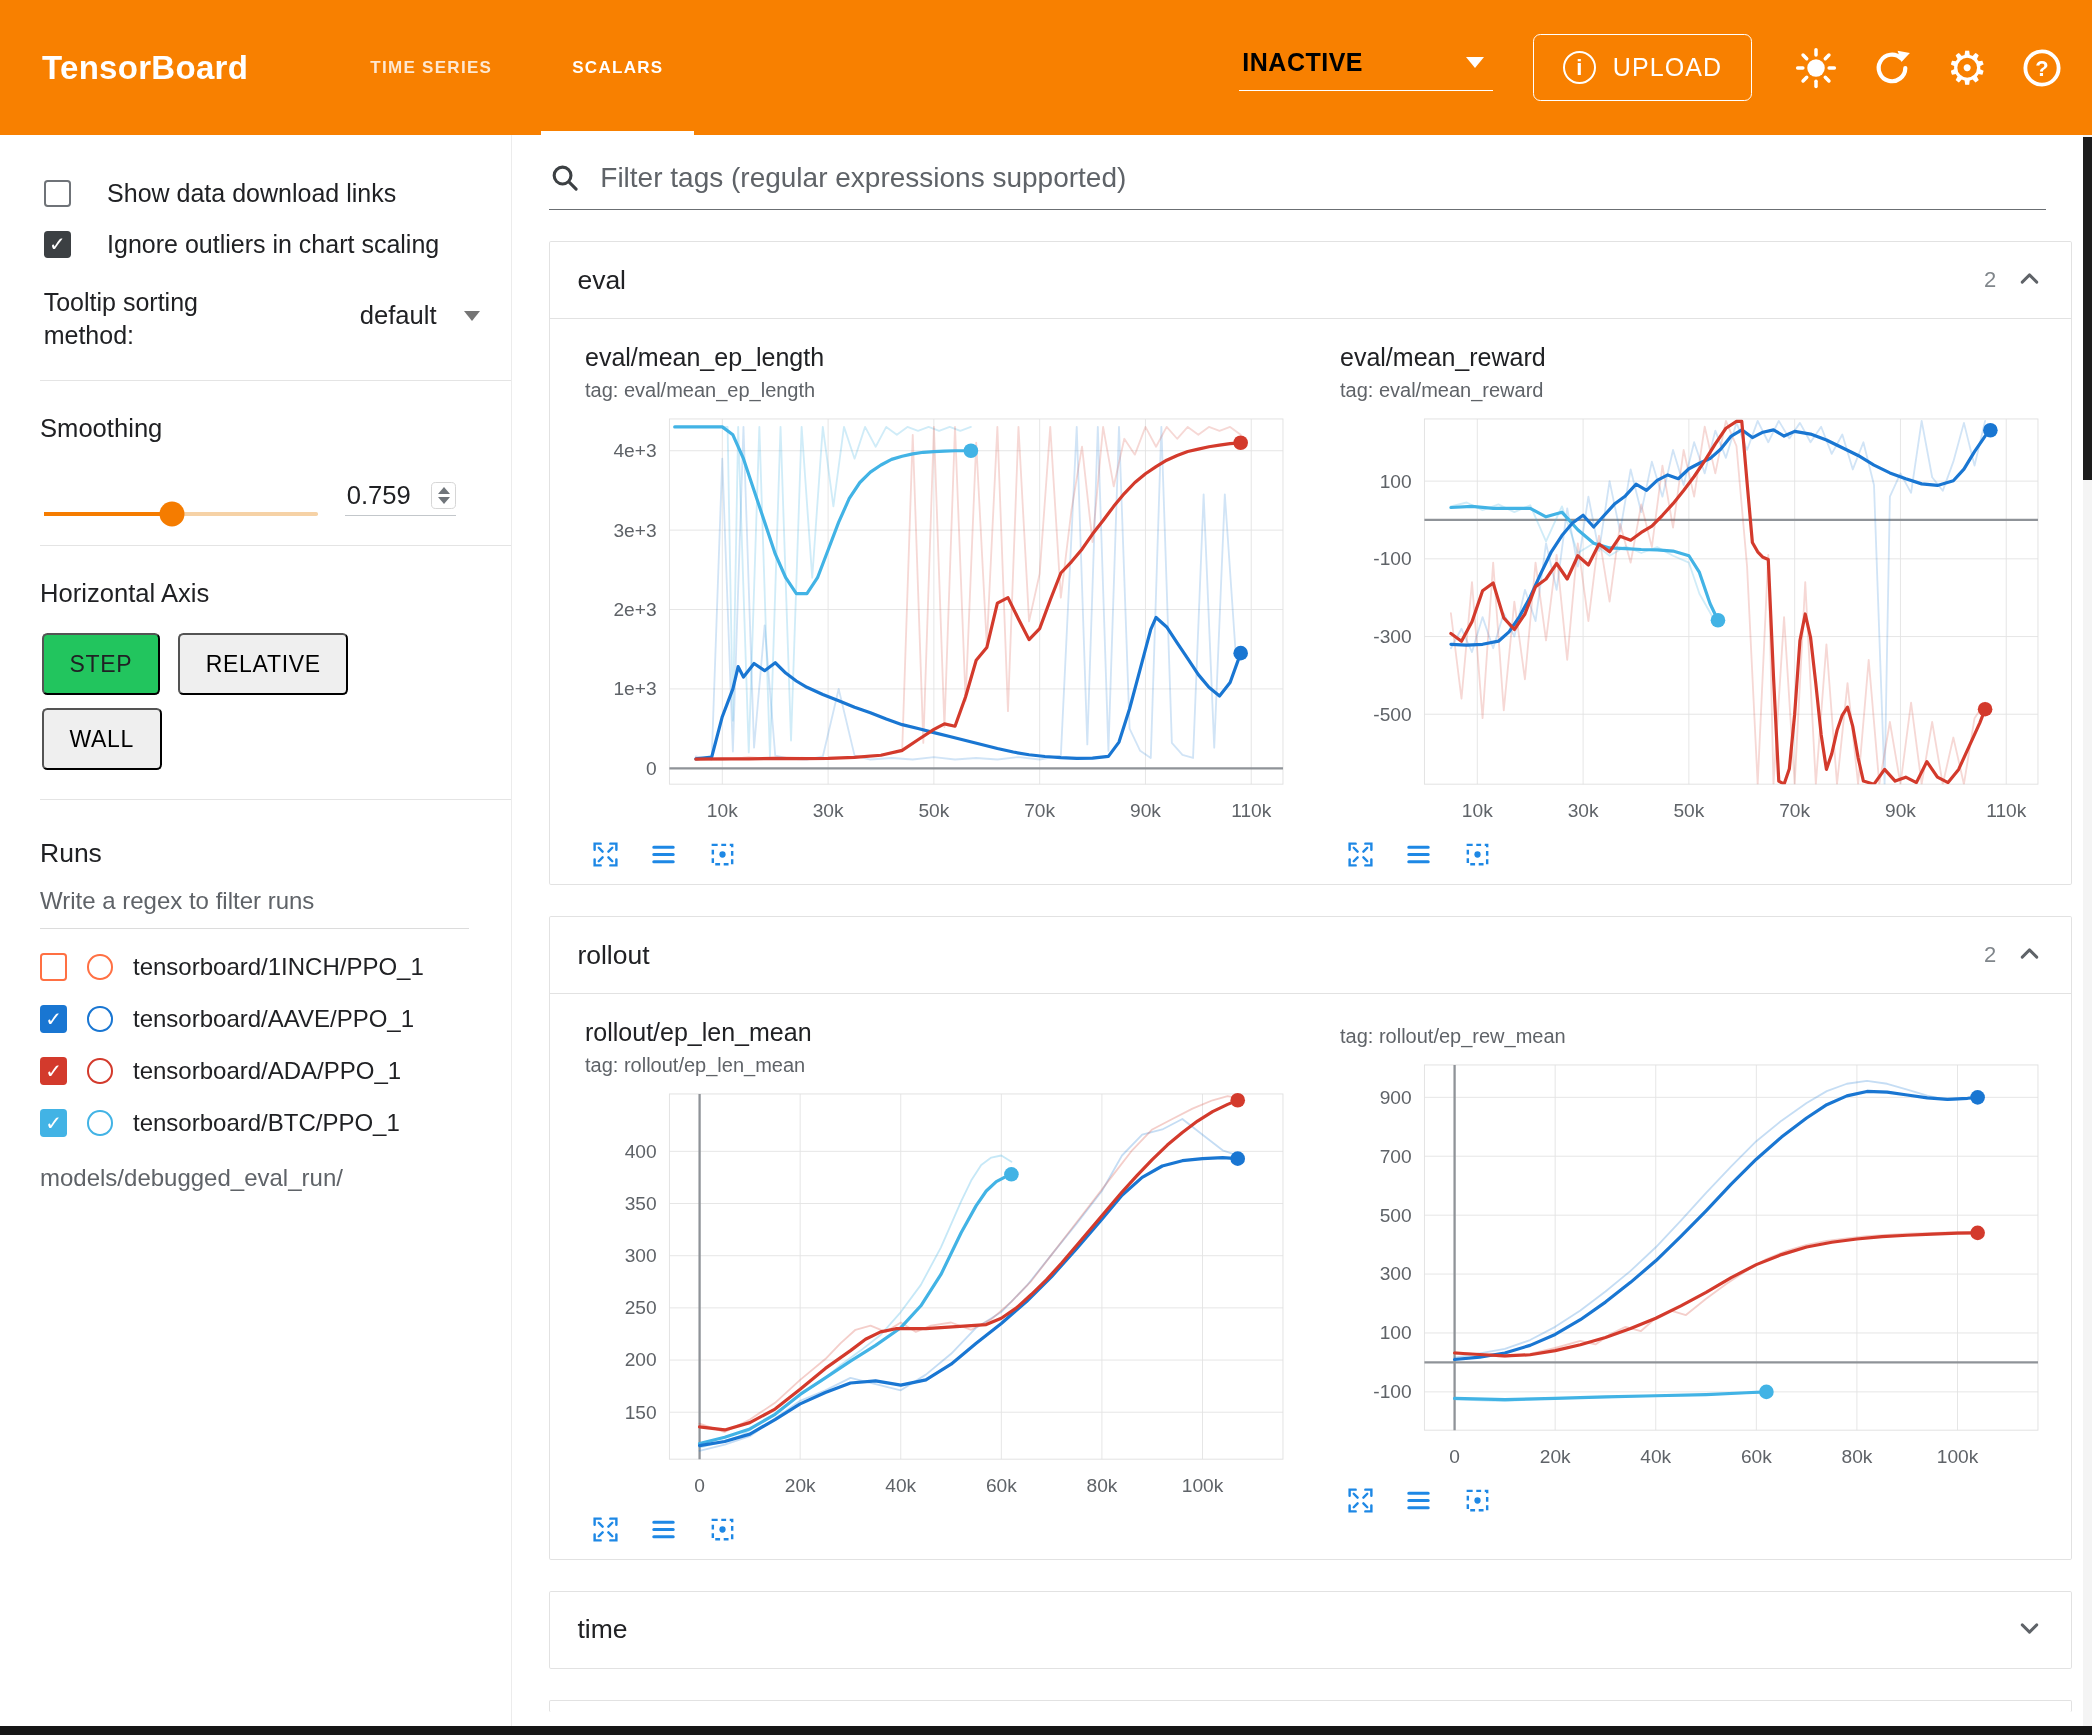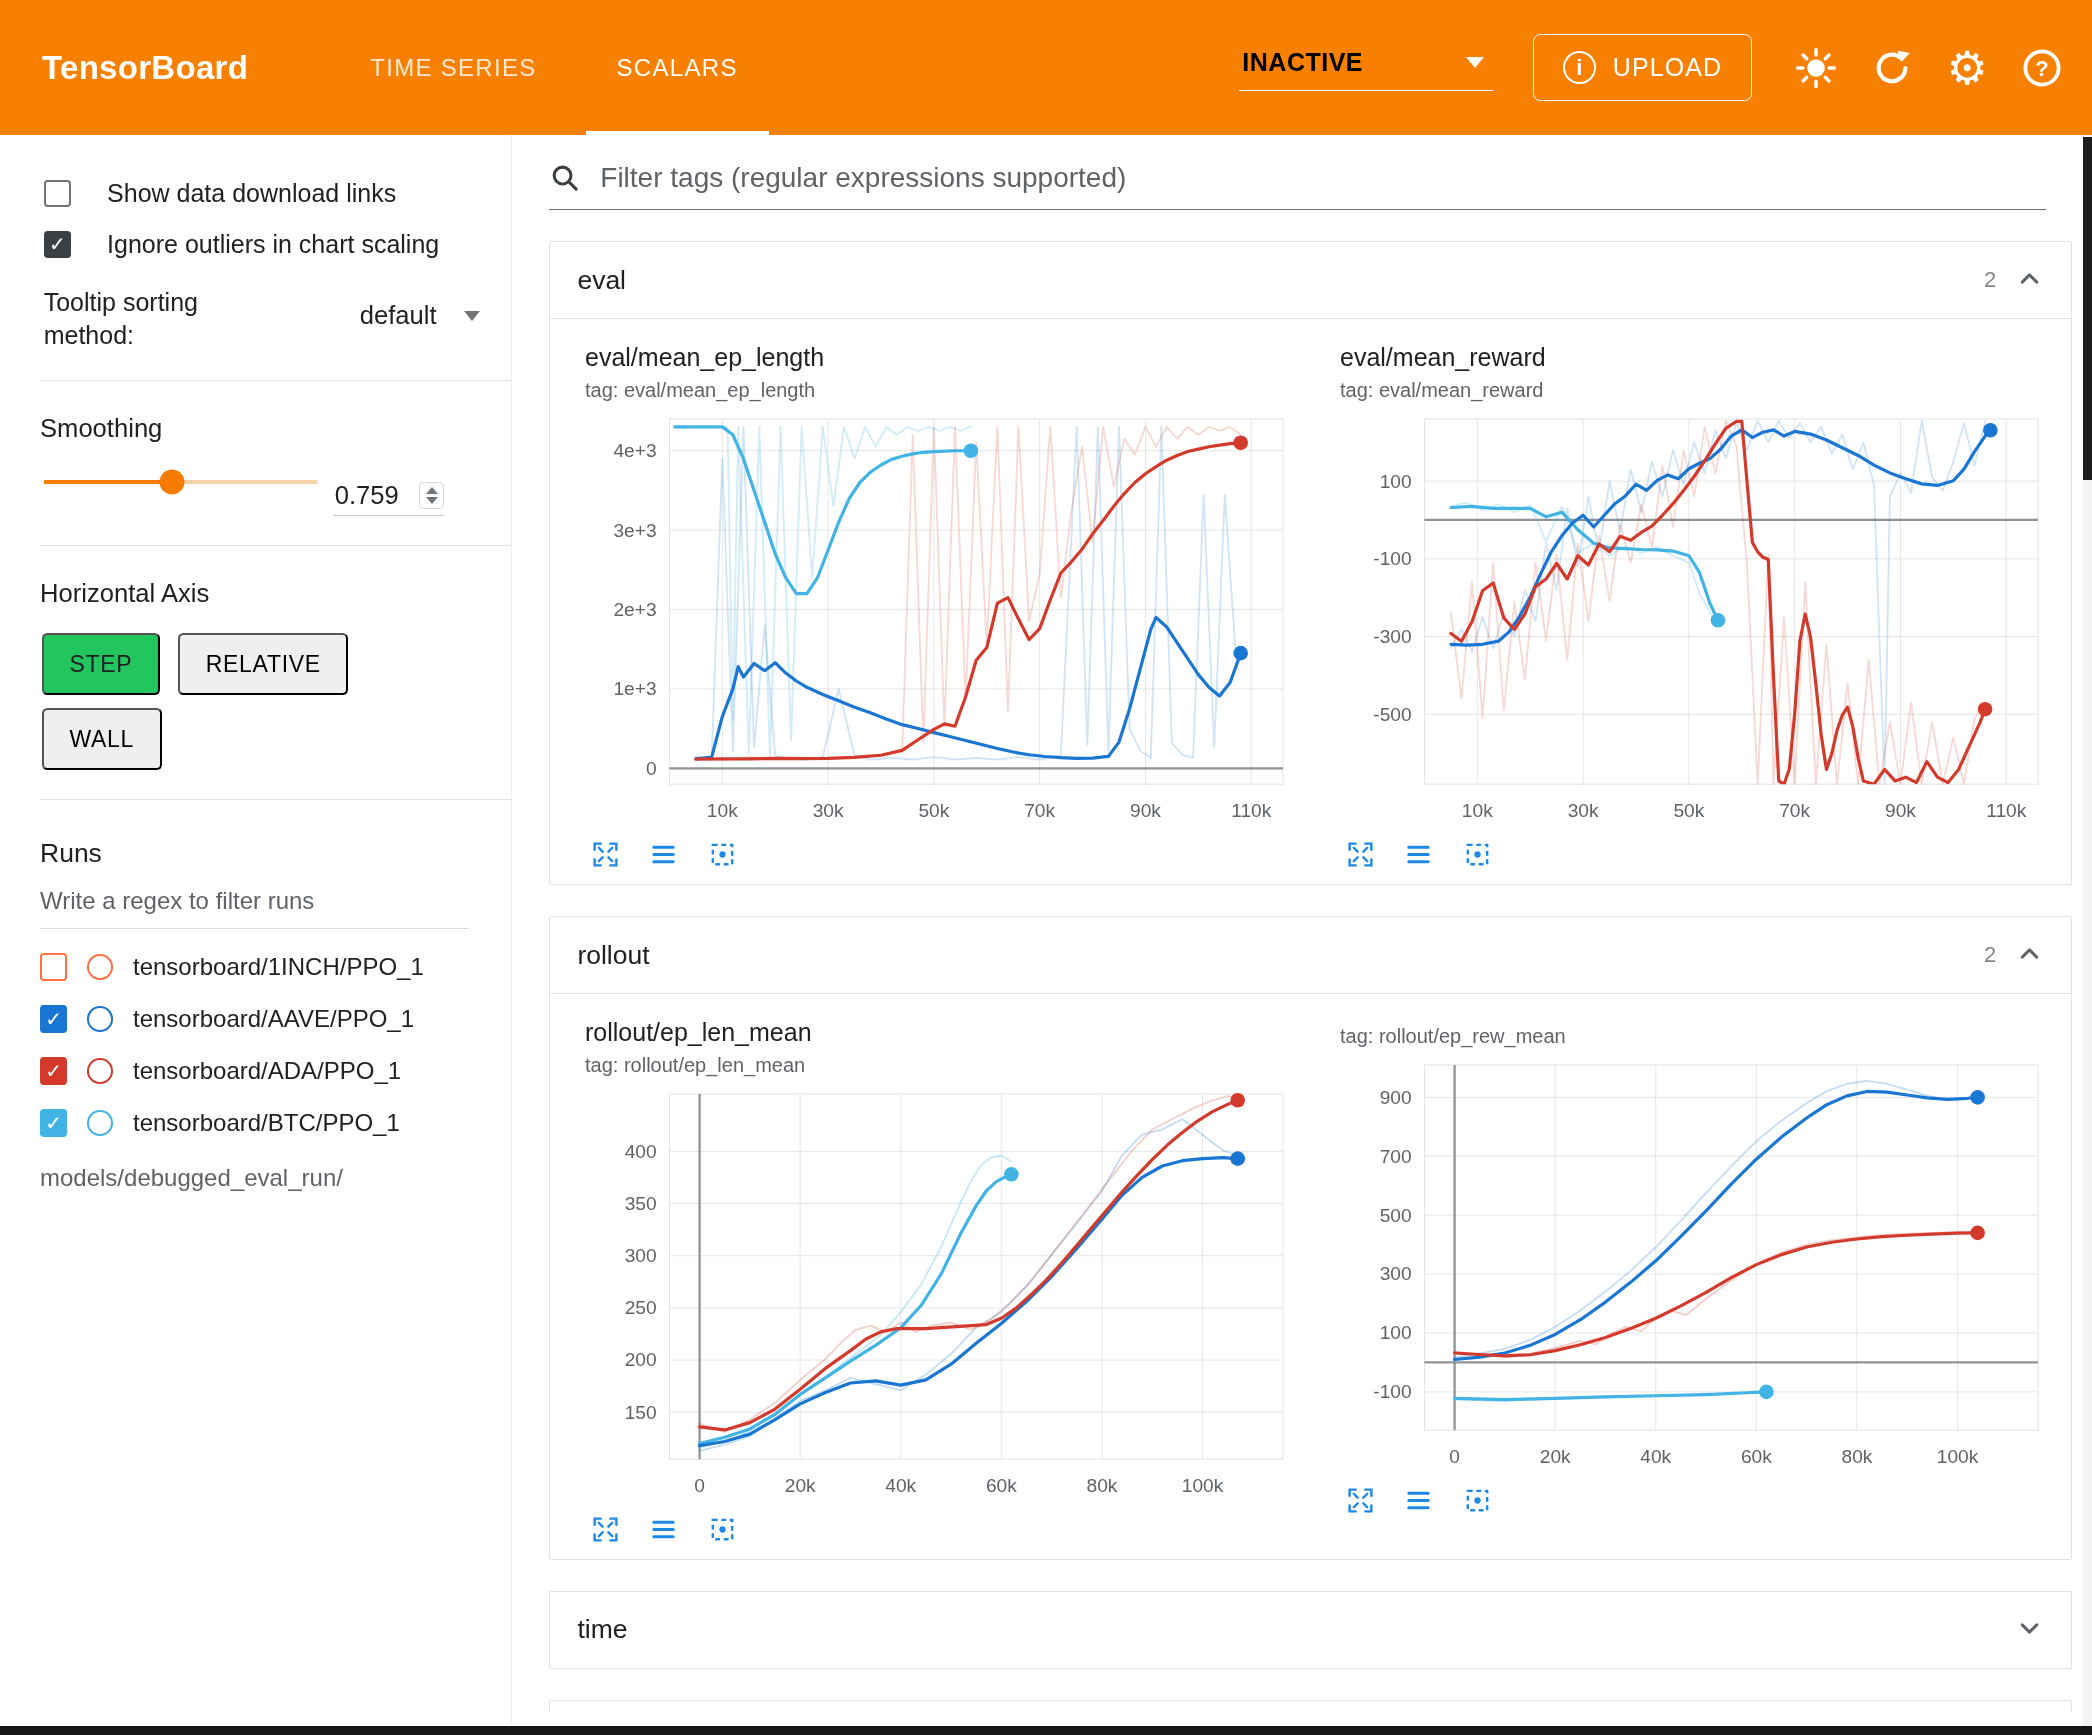--- a/index.html
+++ b/index.html
@@ -3,21 +3,21 @@
 <meta charset="utf-8">
 <style>
   html,body{margin:0;padding:0;background:#fff;}
   .screen{position:relative;width:2092px;height:1735px;overflow:hidden;background:#fff;
           font-family:"Liberation Sans","DejaVu Sans",sans-serif;color:#202124;}
   
   .app-header{position:absolute;left:0;top:0;right:0;height:135px;background:var(--header_bg,#f88000);
               display:flex;align-items:center;padding-left:42px;box-sizing:border-box;}
   .app-title{font-size:33px;font-weight:700;color:#fff;letter-spacing:0.3px;}
   .tabs{align-self:stretch;display:flex;margin-left:82px;}
-  .tab{padding:8px 40px;display:flex;align-items:center;font-size:24px;font-weight:400;letter-spacing:1.3px;
+  .tab{padding:8px 40px;display:flex;align-items:center;font-size:17px;font-weight:700;letter-spacing:1.3px;
        color:rgba(255,255,255,.82);position:relative;cursor:pointer;}
   .tab.active{color:#fff;}
   .tab.active::after{content:"";position:absolute;left:9.1px;right:9.1px;bottom:0;height:3.7px;background:#fff;}
   .header-right{margin-left:auto;display:flex;align-items:center;gap:40px;padding-right:25.6px;}
   .status-dd{width:242px;border-bottom:1.8px solid #fff;display:flex;align-items:center;justify-content:space-between;
              padding:3.7px 9.1px 12.8px 3.7px;color:#000000;font-size:25px;font-weight:700;letter-spacing:0.5px;cursor:pointer;}
   .dd-caret{width:0;height:0;border-left:9.1px solid transparent;border-right:9.1px solid transparent;border-top:11px solid #fff;}
   .upload-btn{display:flex;align-items:center;gap:16.4px;border:1.8px solid #fff;border-radius:7.3px;padding:16.4px 29px;
               color:#fff;font-size:25px;font-weight:500;letter-spacing:1.1px;background:transparent;cursor:pointer;}
   .info-icon{width:33px;height:33px;border:2.3px solid #fff;border-radius:50%;display:flex;align-items:center;
@@ -31,21 +31,21 @@
   .checkbox{width:27.4px;height:27.4px;border-radius:3.7px;box-sizing:border-box;display:flex;align-items:center;
             justify-content:center;flex:0 0 auto;border:2.7px solid #6f7378;background:#fff;color:#fff;
             font-size:20px;font-weight:700;}
   .checkbox.checked{border:none;background:#3c4043;}
   .tooltip-row{display:flex;justify-content:space-between;align-items:center;margin:27.4px 31px 0 3.7px;}
   .tooltip-label{font-size:25px;line-height:1.3;width:219px;}
   .dropdown{display:flex;align-items:center;gap:27.4px;font-size:25.6px;padding-bottom:5.5px;cursor:pointer;}
   .dd-caret-gray{width:0;height:0;border-left:8.2px solid transparent;border-right:8.2px solid transparent;border-top:10px solid #757575;}
   .divider{height:0.9px;background:#e4e4e4;margin-top:29px;margin-right:0;}
   .side-label{font-size:25.6px;margin-top:33px;}
-  .slider-row{display:flex;align-items:flex-start;gap:15px;margin:37px 0 5.5px 3.7px;}
+  .slider-row{display:flex;align-items:flex-end;gap:27px;margin:37px 0 5.5px 3.7px;}
   .slider{position:relative;width:274px;height:3.7px;background:#f6d2a6;border-radius:1.8px;flex:0 0 auto;cursor:pointer;}
   .slider-fill{position:absolute;left:0;top:0;bottom:0;width:47%;background:var(--accent,#f57c00);}
   .slider-thumb{position:absolute;left:47%;top:50%;transform:translate(-50%,-50%);width:25px;height:25px;
                 border-radius:50%;background:var(--accent,#f57c00);}
   .smooth-value{display:flex;align-items:center;border-bottom:1.8px solid #c3c7cb;padding-bottom:3.7px;}
   .smooth-input{width:79px;border:none;outline:none;font-size:25.6px;color:#202124;
                 font-family:"Liberation Sans","DejaVu Sans",sans-serif;}
   .spinner{display:flex;flex-direction:column;gap:3.7px;border:1.4px solid #d6d6d6;border-radius:4.6px;
            padding:3.7px 5.5px;margin-left:3.7px;cursor:pointer;}
   .spin-up{width:0;height:0;border-left:6.4px solid transparent;border-right:6.4px solid transparent;border-bottom:7.3px solid #70757a;}

